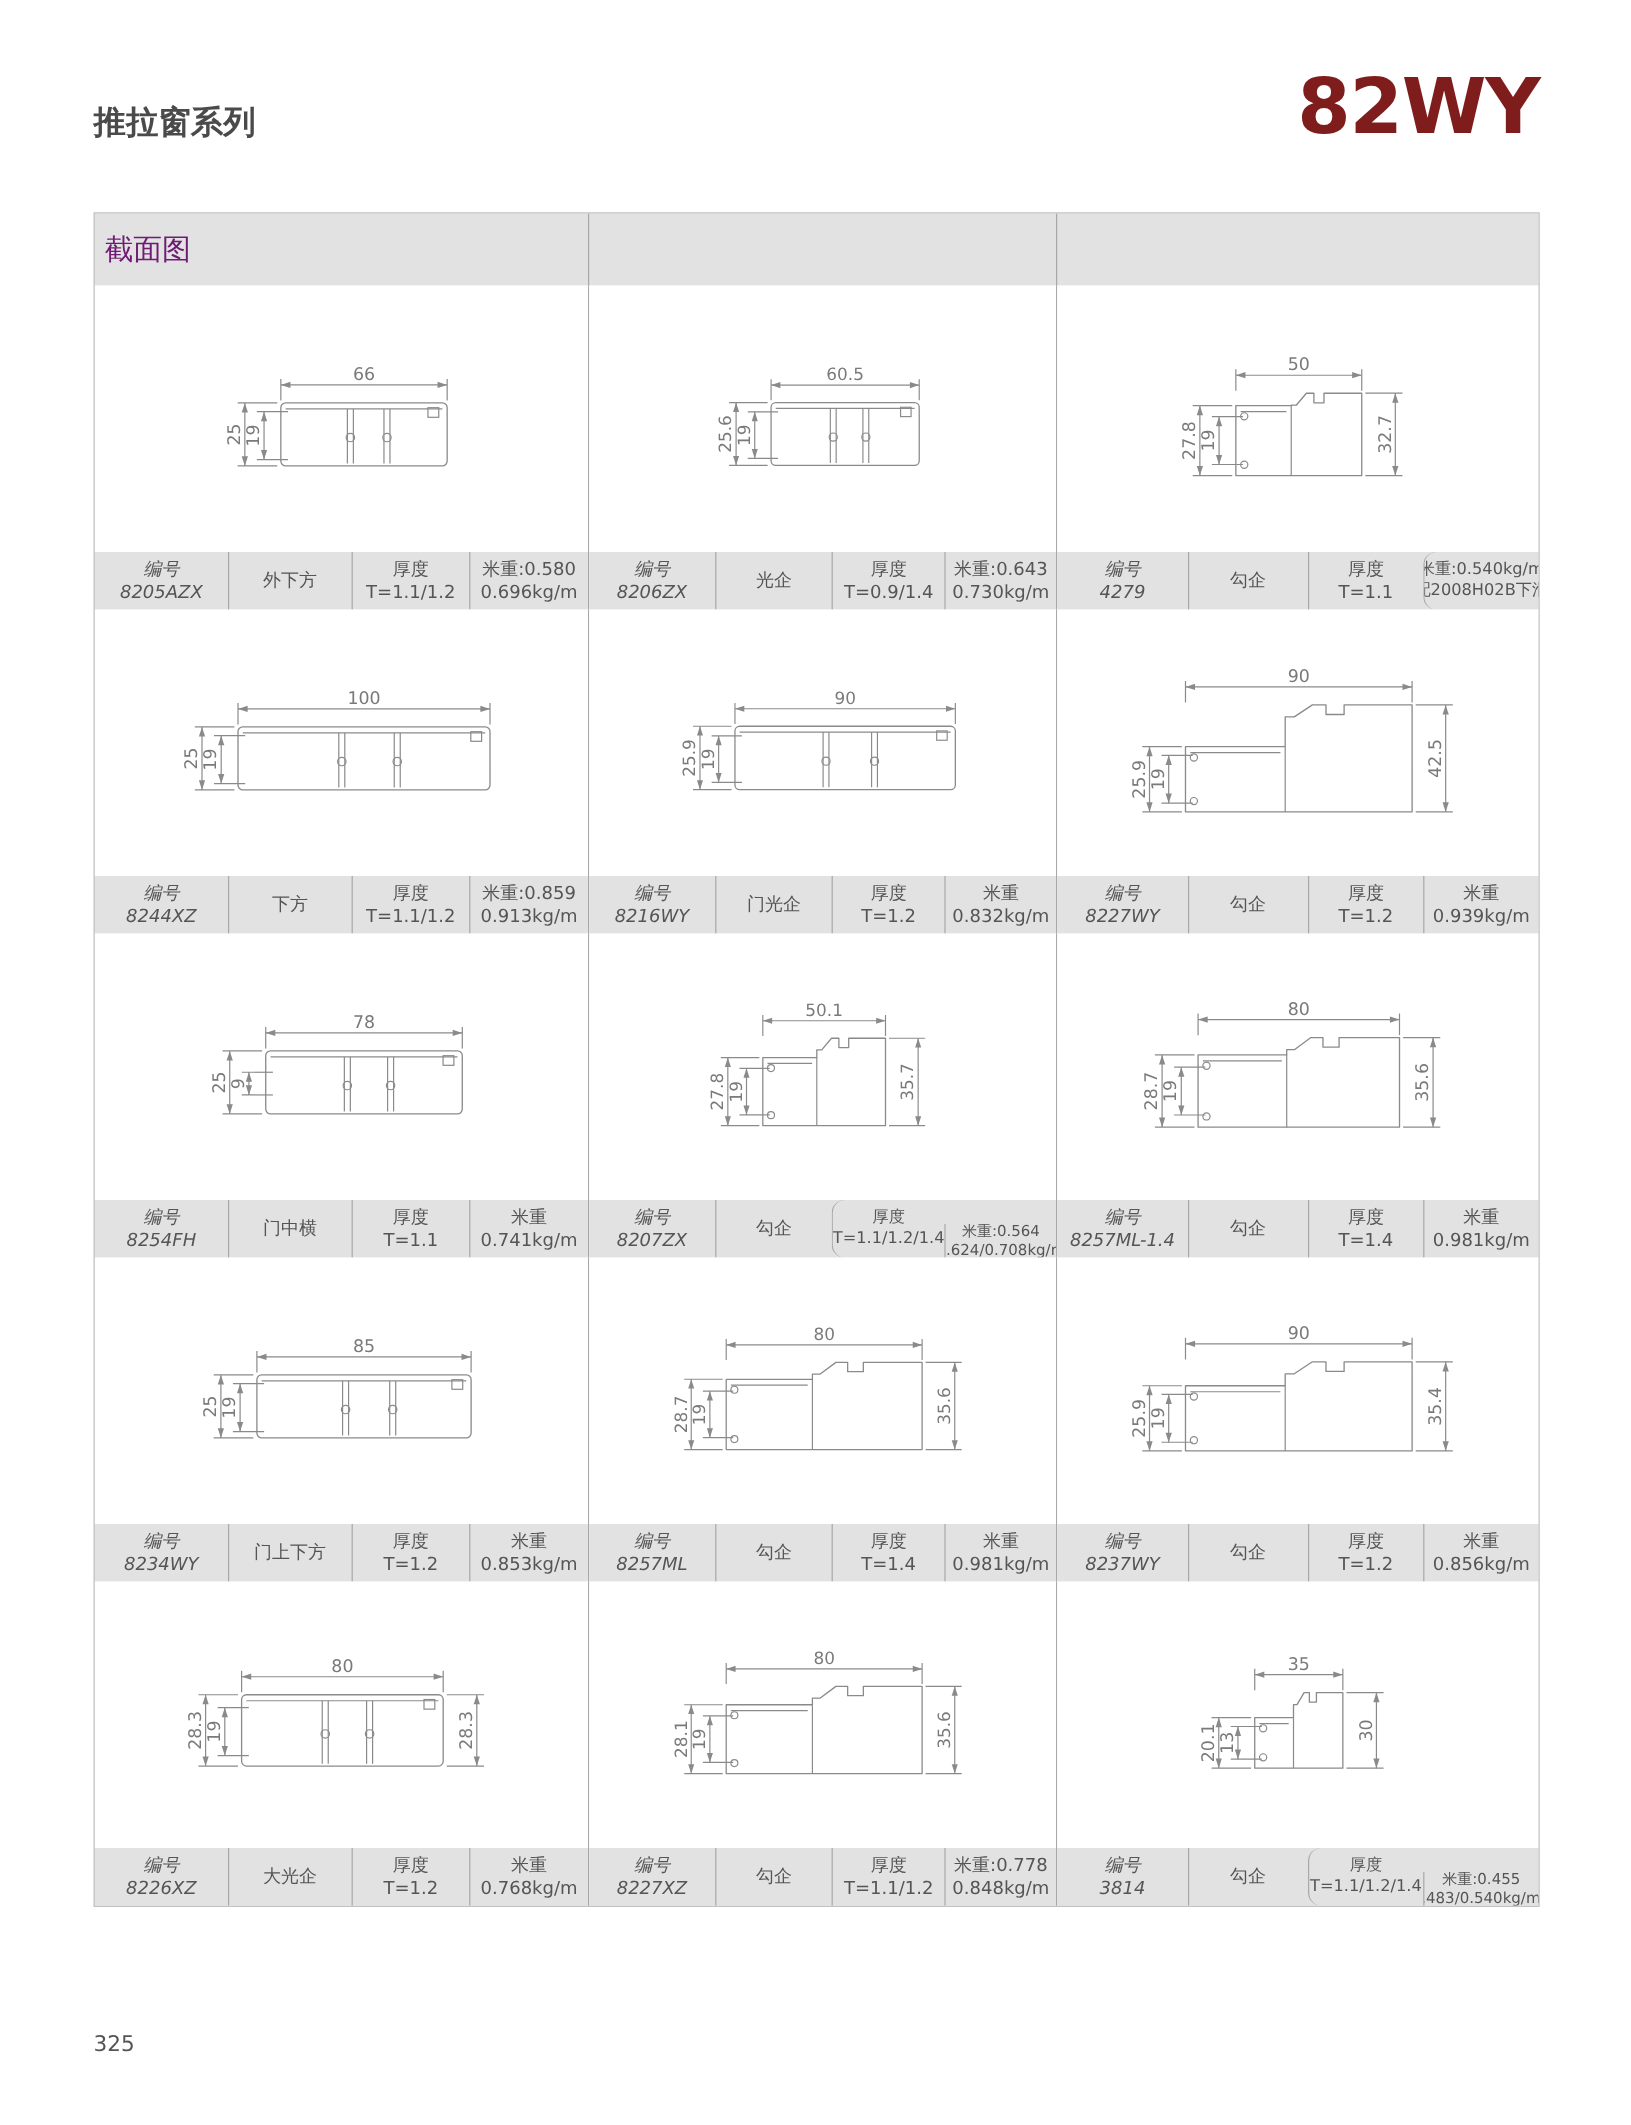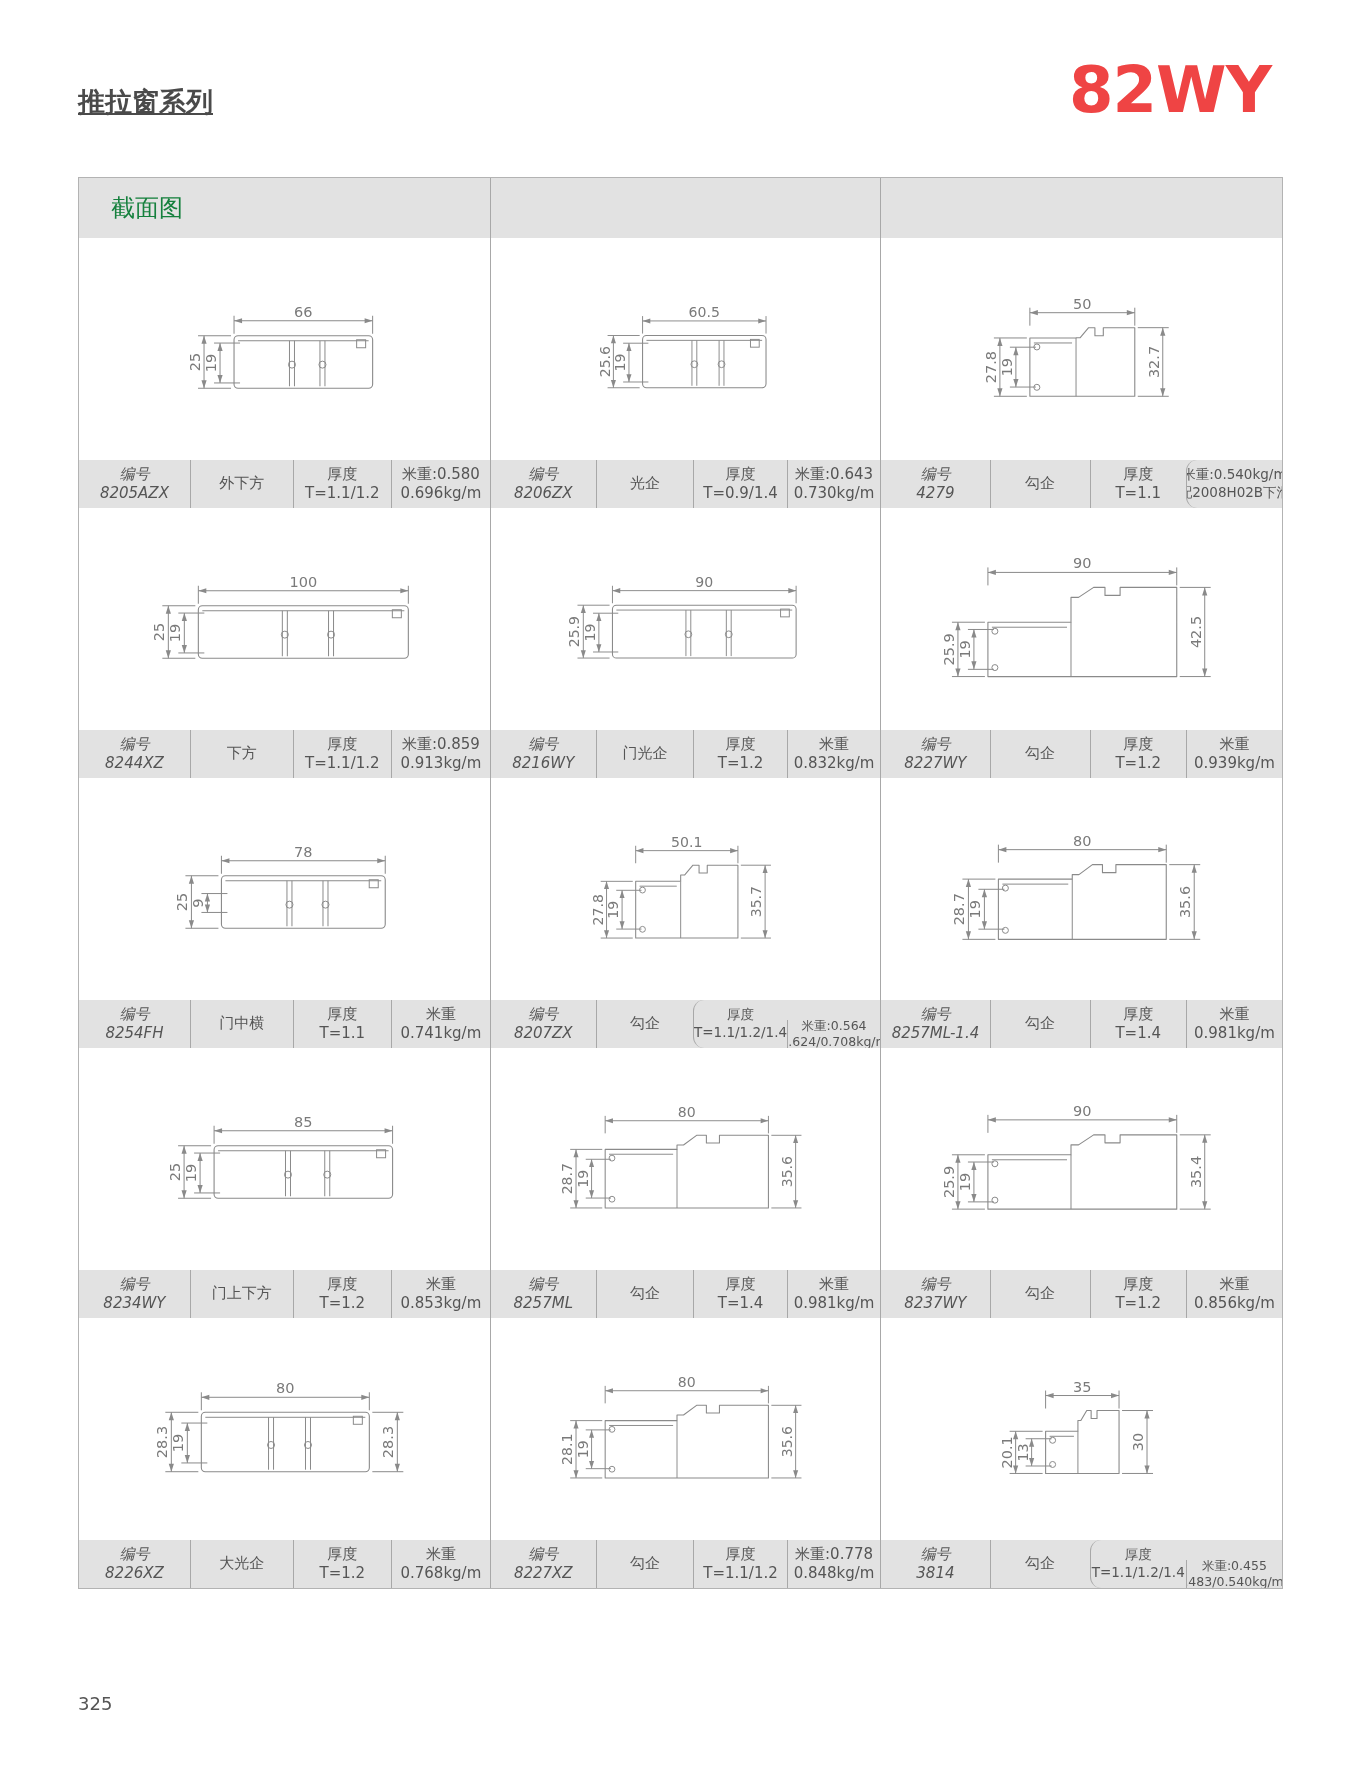--- a/index.html
+++ b/index.html
@@ -1,24 +1,24 @@
 <!DOCTYPE html>
 <html><head>
 <meta charset="utf-8">
 <style>
   html,body{margin:0;padding:0;background:#fff;}
   .page{position:relative;width:1359px;height:1771px;background:#ffffff;
         font-family:"DejaVu Sans","Liberation Sans",sans-serif;overflow:hidden;}
-  .series-title{position:absolute;left:78px;top:84px;font-size:27px;font-weight:bold;color:#4a4a4a;margin:0;text-decoration:underline;}
-  .model-code{position:absolute;right:88px;top:58px;font-size:64px;font-weight:800;color:#ef4444;letter-spacing:-1px;line-height:1;}
+  .series-title{position:absolute;left:78px;top:84px;font-size:27px;font-weight:bold;color:#4a4a4a;margin:0;}
+  .model-code{position:absolute;right:76px;top:58px;font-size:64px;font-weight:800;color:#7f1d1d;letter-spacing:-1px;line-height:1;}
   .proftable{position:absolute;left:78px;top:177px;width:1203px;border:1px solid #b3b3b3;background:#fff;}
   .thead{display:grid;grid-template-columns:410fr 390fr 401fr;height:60px;background:#e2e2e2;}
   .hcell{border-left:1px solid #a8a8a8;display:flex;align-items:center;}
   .hcell:first-child{border-left:none;}
-  .hcell span{font-size:24px;color:#15803d;padding-left:32px;}
+  .hcell span{font-size:24px;color:#701a75;padding-left:8px;}
   .grid{display:grid;grid-template-columns:410fr 390fr 401fr;}
   .cell{border-left:1px solid #a8a8a8;}
   .cell:nth-child(3n+1){border-left:none;}
   .draw{height:222px;background:#fff;}
   .draw svg{display:block;width:100%;height:222px;}
   .infobar{height:48px;background:#e2e2e2;display:grid;grid-template-columns:27fr 25fr 24fr 24fr;}
   .sub{border-left:1px solid #a8a8a8;display:flex;flex-direction:column;align-items:center;justify-content:center;
        font-size:15px;color:#555;line-height:1.3;text-align:center;white-space:nowrap;overflow:hidden;}
   .sub:first-child{border-left:none;font-style:italic;}
   .sub.mid{font-size:13.5px;border-radius:11px;}

